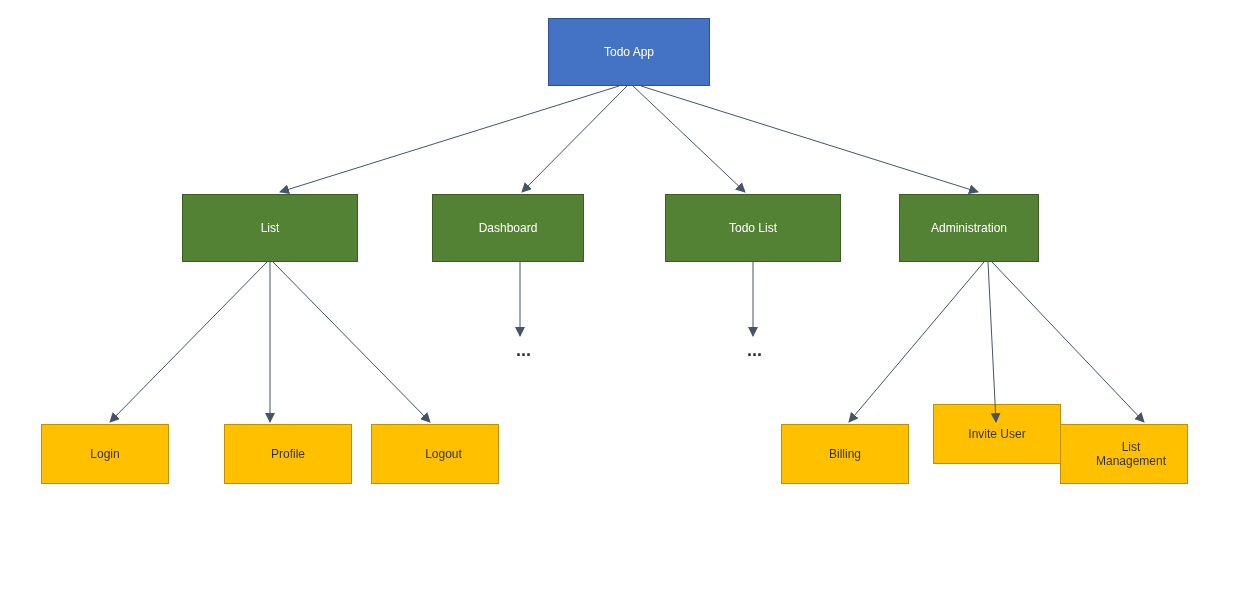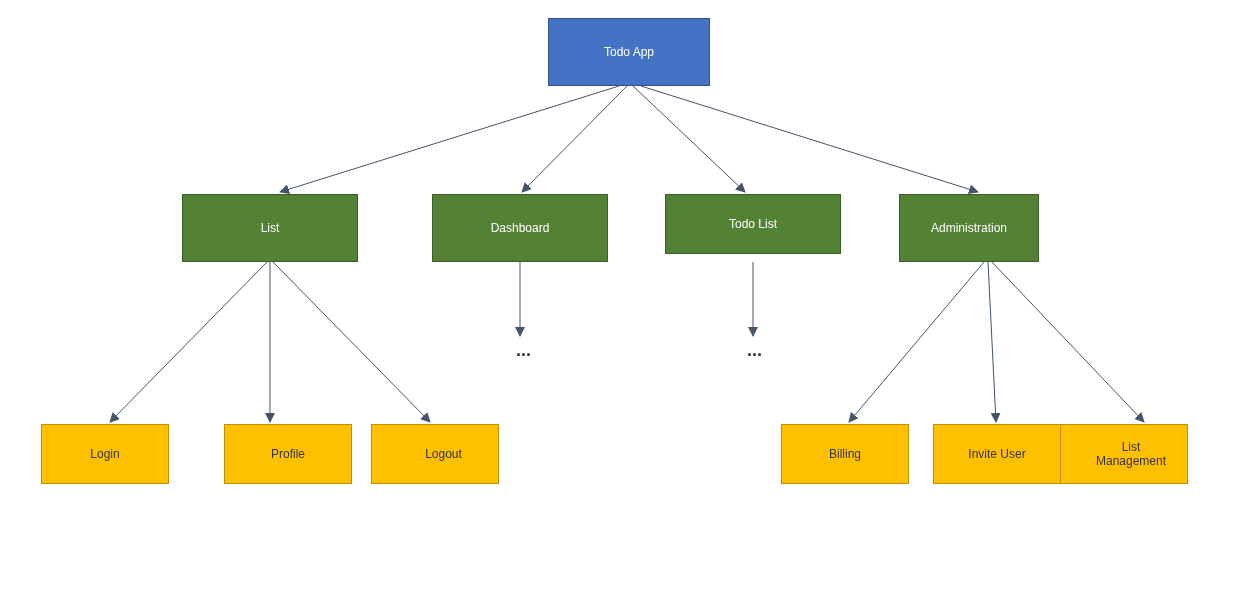--- a/index.html
+++ b/index.html
@@ -58,44 +58,44 @@
 </head>
 <body>
 
 <div class="node blue" style="left:548px; top:18px; width:162px; height:68px;">
   <span>Todo App</span>
 </div>
 
 <div class="node green" style="left:182px; top:194px; width:176px; height:68px;">
   <span>List</span>
 </div>
-<div class="node green" style="left:432px; top:194px; width:176px; height:68px;">
+<div class="node green" style="left:432px; top:194px; width:152px; height:68px;">
   <span>Dashboard</span>
 </div>
-<div class="node green" style="left:665px; top:194px; width:176px; height:60px;">
+<div class="node green" style="left:665px; top:194px; width:176px; height:68px;">
   <span>Todo List</span>
 </div>
 <div class="node green" style="left:899px; top:194px; width:140px; height:68px;">
   <span>Administration</span>
 </div>
 
 <div class="node yellow" style="left:41px; top:424px; width:128px; height:60px;">
   <span>Login</span>
 </div>
 <div class="node yellow" style="left:224px; top:424px; width:128px; height:60px;">
   <span>Profile</span>
 </div>
 <div class="node yellow" style="left:371px; top:424px; width:128px; height:60px;padding-left:17px;">
   <span>Logout</span>
 </div>
 
 <div class="node yellow" style="left:781px; top:424px; width:128px; height:60px;text-align:right;">
   <span>Billing</span>
 </div>
-<div class="node yellow" style="left:933px; top:424px; width:128px; height:60px;">
+<div class="node yellow" style="left:933px; top:404px; width:128px; height:60px;">
   <span>Invite User</span>
 </div>
 <div class="node yellow" style="left:1060px; top:424px; width:128px; height:60px; white-space:pre-line; line-height:1.2;padding-left:14px;">
   <span>List
 Management</span>
 </div>
 
 <div class="ellipsis" style="left:516px; top:340px;">...</div>
 <div class="ellipsis" style="left:747px; top:340px;">...</div>
 

